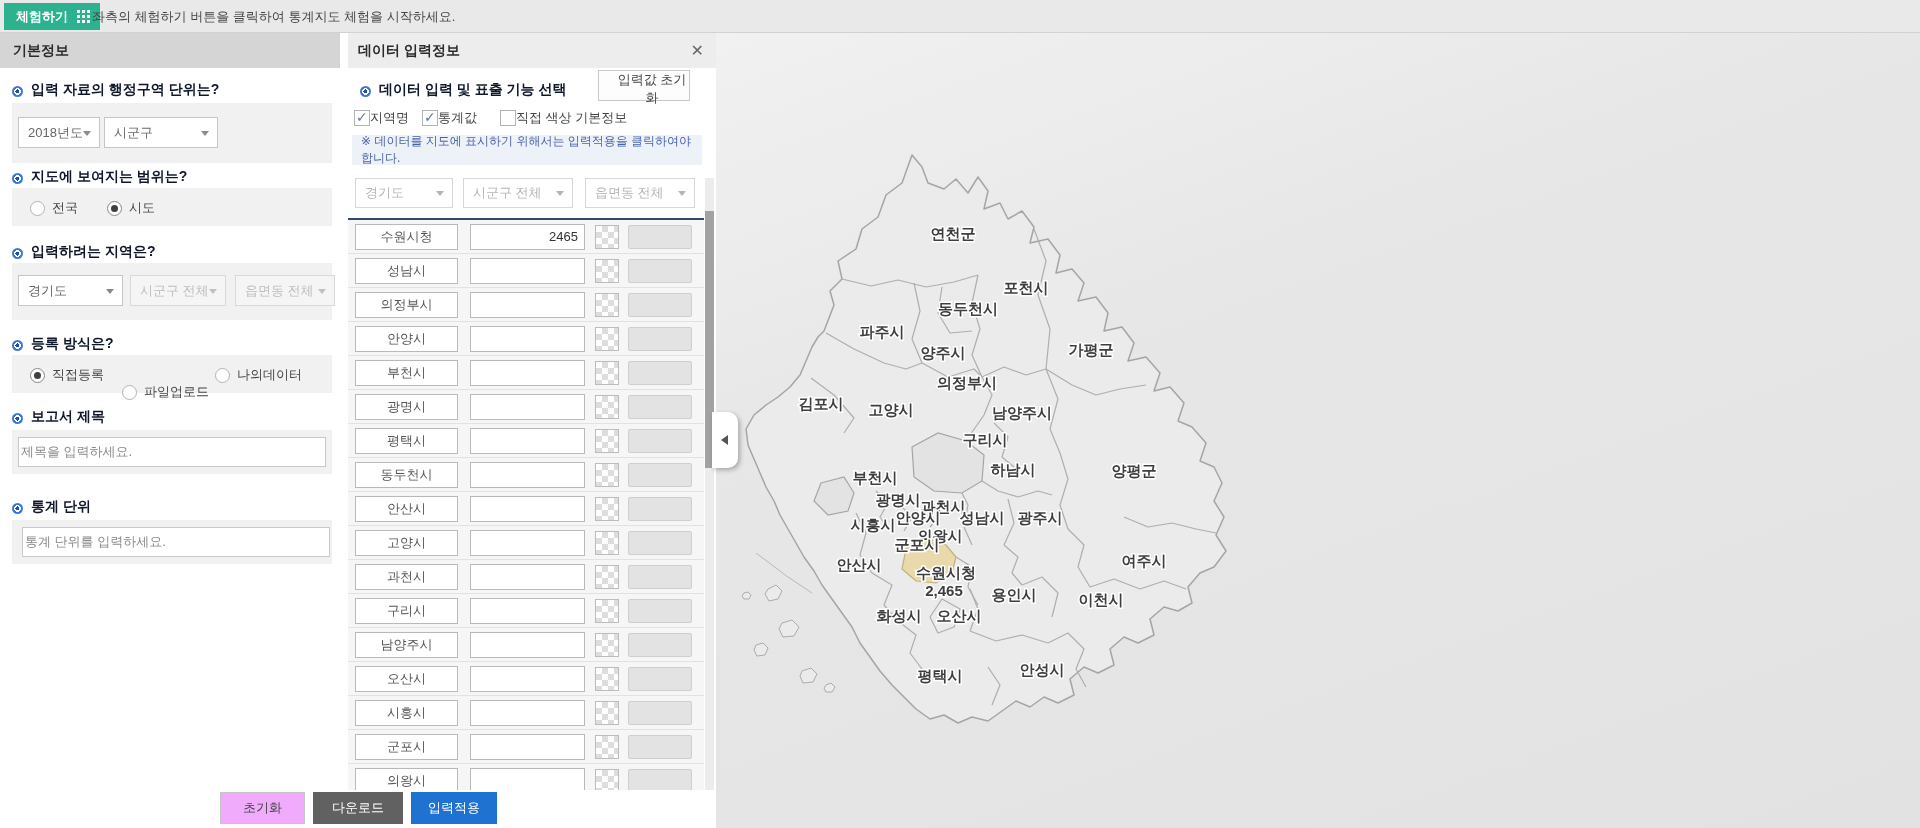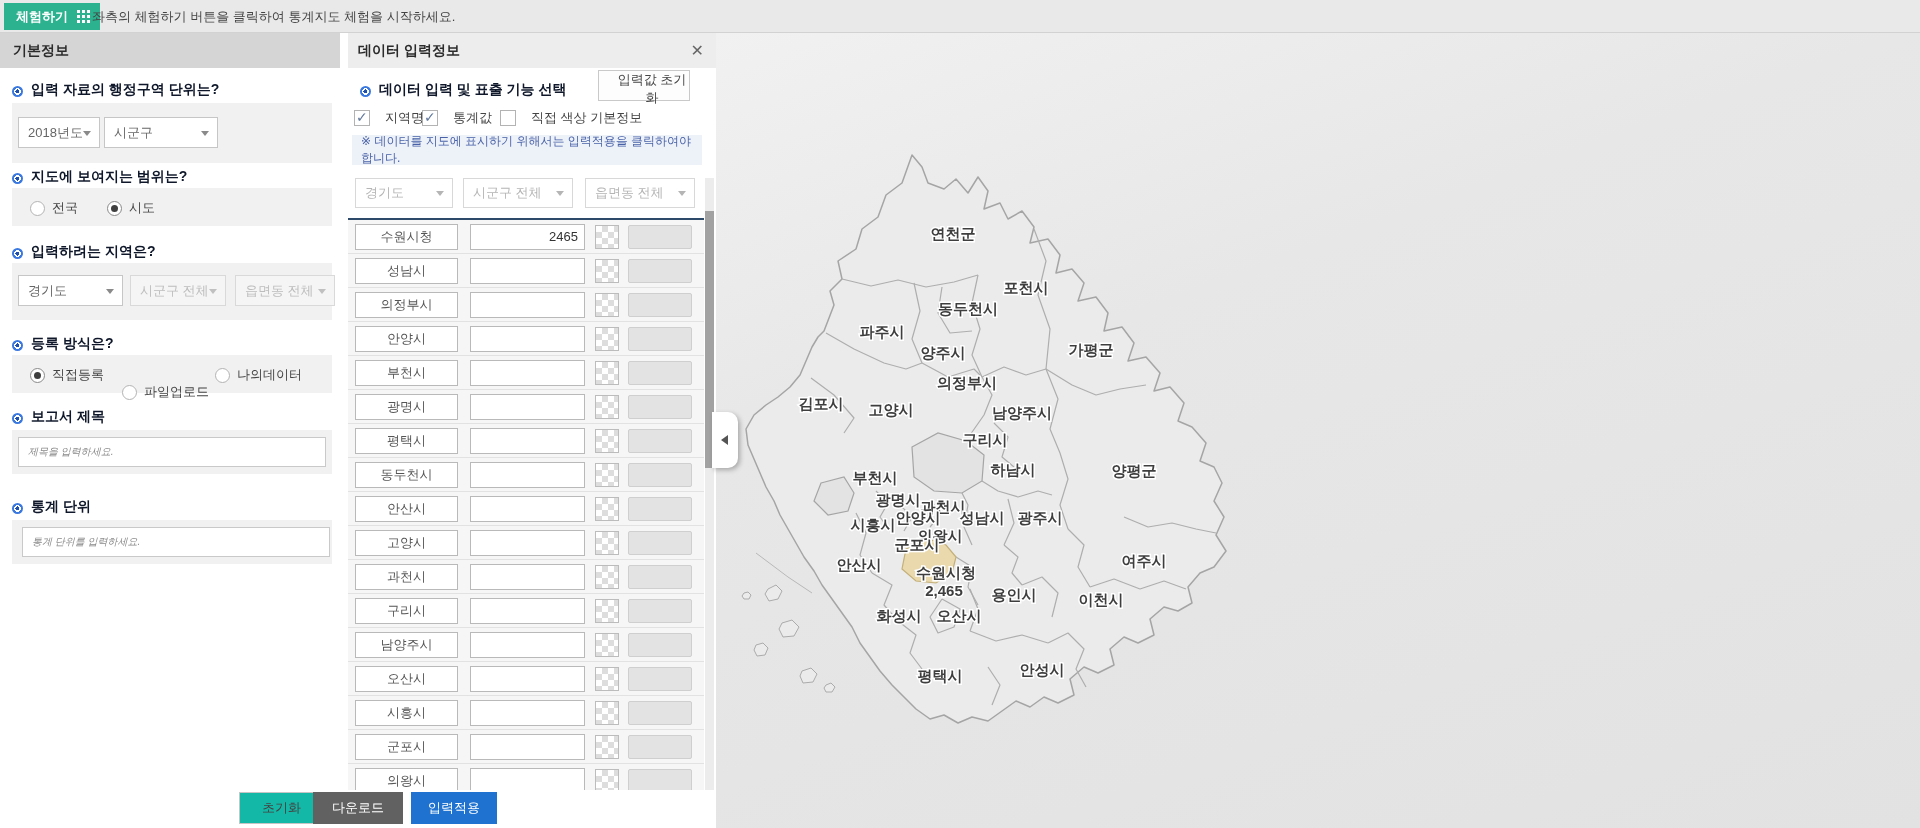--- a/index.html
+++ b/index.html
@@ -38,26 +38,26 @@
   .sel.disabled{background:#f5f5f5;color:#bdbdbd;border-color:#d9d9d9;}
   .sel.disabled .arr{border-top-color:#c0c0c0;}
   .sel.ghost{background:#fff;color:#b5b5b5;border-color:#d8d8d8;}
   .sel.ghost .arr{border-top-color:#b5b5b5;}
 
   .radio{position:absolute;display:flex;align-items:center;gap:7px;font-size:13px;color:#444;cursor:pointer;}
   .radio .rc{width:15px;height:15px;border-radius:50%;border:1px solid #b3b3b3;background:#fff;position:relative;}
   .radio .rc.on{border-color:#8a8a8a;}
   .radio .rc.on::after{content:"";position:absolute;left:3px;top:3px;width:7px;height:7px;border-radius:50%;background:#3f3f3f;}
 
-  .cb{display:flex;align-items:center;gap:15px;font-size:13px;color:#444;cursor:pointer;position:absolute;top:0;}
+  .cb{display:flex;align-items:center;gap:0;font-size:13px;color:#444;cursor:pointer;position:absolute;top:0;}
   .cb .cbx{width:16px;height:16px;border:1px solid #b3b3b3;background:#fff;position:relative;}
   .cb .cbx.on::after{content:"✓";position:absolute;left:1px;top:-2px;font-size:14px;font-weight:bold;color:#62799c;}
 
-  .text-input{background:#fff;border:1px solid #c9c9c9;font-size:10px;color:#8a8a8a;
-    display:flex;align-items:center;padding:0 9px;font-style:italic;}
+  .text-input{background:#fff;border:1px solid #c9c9c9;font-size:13px;color:#8a8a8a;
+    display:flex;align-items:center;padding:0 2px;}
 
   
   .reset-values-btn{position:absolute;left:250px;top:37px;width:92px;height:31px;background:#fdfdfd;
     border:1px solid #c9c9c9;font-size:13px;color:#444;cursor:pointer;font-family:Liberation Sans, sans-serif;padding-left:16px;}
   .notice{position:absolute;left:4px;top:102px;width:350px;height:30px;background:#edf1f8;
     font-size:12px;color:#4a63a8;display:flex;align-items:center;padding-left:9px;}
   .close-x{position:absolute;right:12px;top:0;height:35px;line-height:35px;font-size:16px;color:#666;cursor:pointer;}
 
   .table-wrap{position:absolute;left:0;top:185px;width:356px;height:572px;border-top:2px solid #2e4a6b;
     background:#f2f2f2;overflow:hidden;}
@@ -71,21 +71,21 @@
                      linear-gradient(45deg,#ddd 25%,transparent 25%,transparent 75%,#ddd 75%);
     background-size:12px 12px;background-position:0 0,6px 6px;cursor:pointer;}
   .drow .gbox{position:absolute;left:280px;top:5px;width:64px;height:24px;background:#e3e3e3;border:1px solid #cfcfcf;border-radius:2px;}
 
   .scroll-track{position:absolute;right:2px;top:145px;width:9px;height:612px;background:#ececec;}
   .scroll-thumb{position:absolute;left:0;top:33px;width:9px;height:257px;background:#a2a2a2;cursor:pointer;}
 
   
   .footer{position:absolute;left:0;top:790px;width:716px;height:38px;background:#fff;}
   .footer button{position:absolute;top:2px;height:32px;font-size:13px;cursor:pointer;font-family:inherit;}
-  .btn-reset{left:220px;width:85px;background:#14b8a6;border:1px solid #c5c5c5;color:#444;margin-left:19px;}
+  .btn-reset{left:220px;width:85px;background:#f0abfc;border:1px solid #c5c5c5;color:#444;}
   .btn-down{left:313px;width:90px;background:#616161;border:1px solid #616161;color:#fff;}
   .btn-apply{left:411px;width:86px;background:#1f72cf;border:1px solid #1f72cf;color:#fff;}
 
   
   .map-area{position:absolute;left:716px;top:33px;width:1204px;height:795px;
     background:linear-gradient(160deg,#f1f1f1 0%,#e7e7e7 35%,#e2e2e2 100%);}
   .collapse-tab{position:absolute;left:712px;top:412px;width:26px;height:56px;background:#fff;
     border-radius:0 10px 10px 0;box-shadow:2px 2px 5px rgba(0,0,0,.28);cursor:pointer;z-index:5;}
   .collapse-tab .tri{position:absolute;left:9px;top:23px;width:0;height:0;
     border-top:5px solid transparent;border-bottom:5px solid transparent;border-right:7px solid #555;}

